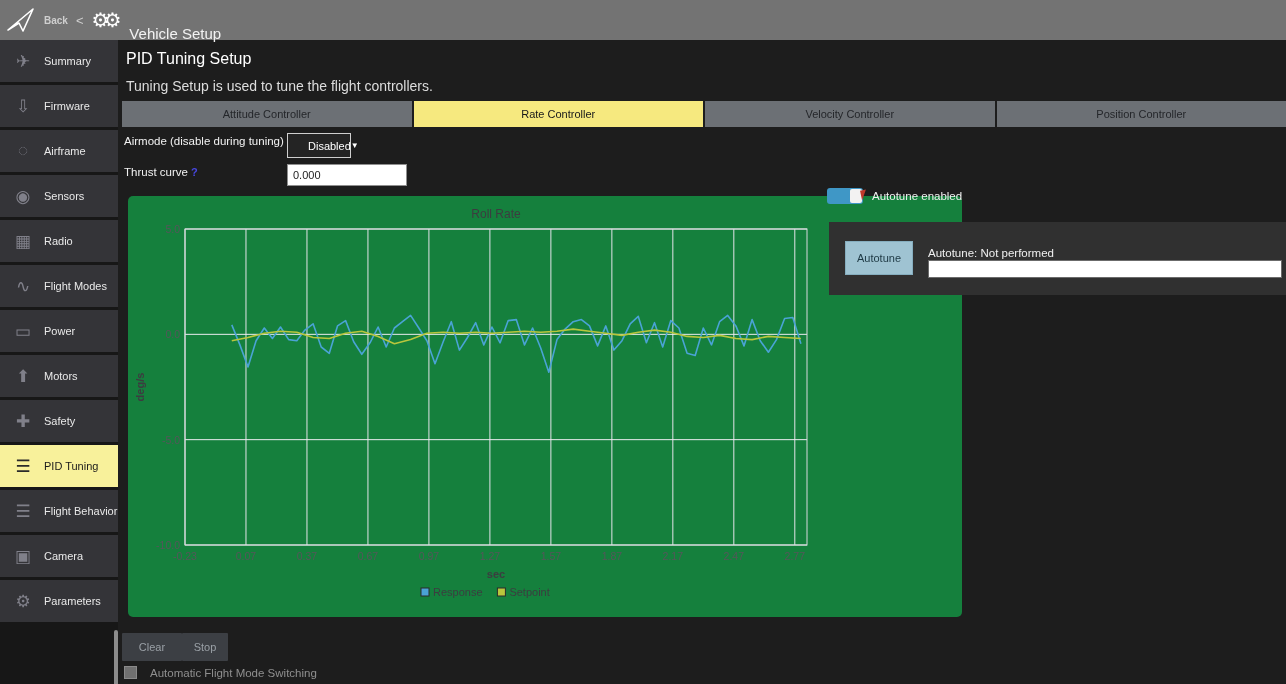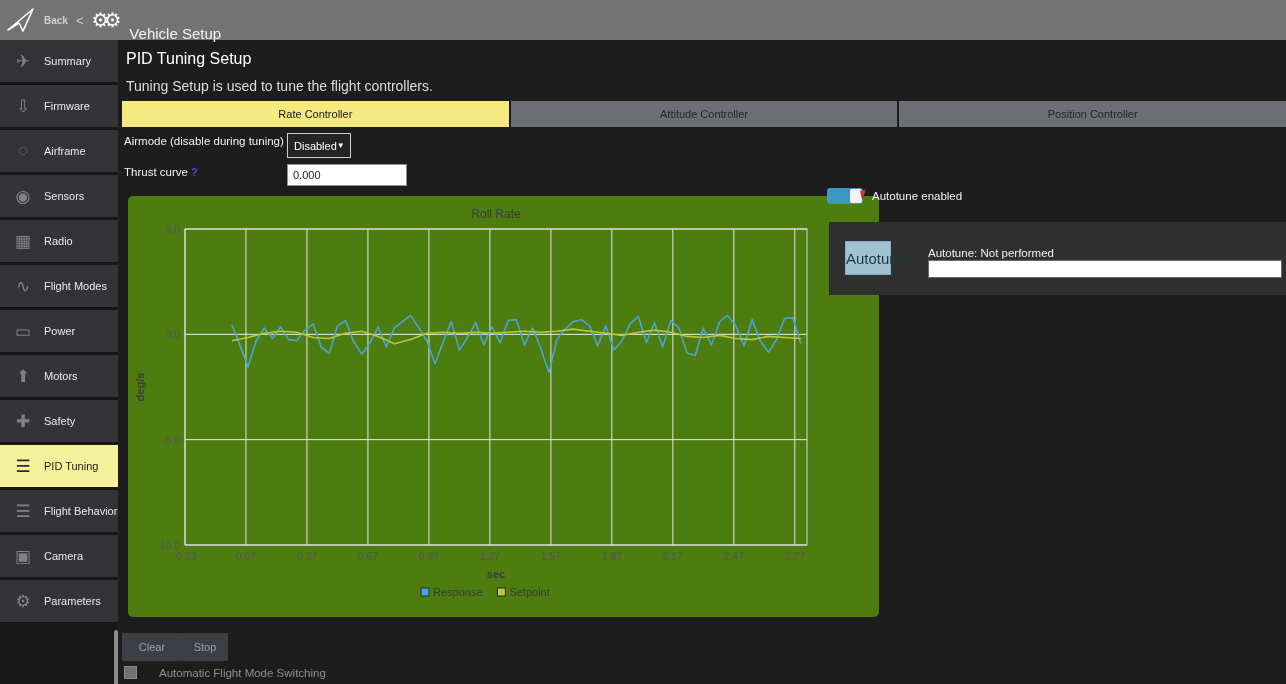--- a/index.html
+++ b/index.html
@@ -35,50 +35,50 @@
   .tab { flex:1; background:#6c7075; color:#24262a; font-size:11px;
     display:flex; align-items:center; justify-content:center; cursor:pointer; }
   .tab.active { background:#f6e97f; color:#17181a; }
 
   .ctl-label { color:#f2f2f2; font-size:11.5px; }
   .help { color:#4747e0; font-size:11px; font-weight:bold; margin-left:3px; }
   .row-airmode { position:absolute; left:6px; top:95px; display:flex; align-items:flex-end; }
   .row-thrust  { position:absolute; left:6px; top:126px; display:flex; align-items:center; }
   .dropdown { position:absolute; left:169px; top:93px; width:64px; height:25px; background:#242424;
     border:1px solid #cfcfcf; color:#fff; font-size:11px; display:flex; align-items:center;
-    justify-content:space-between; padding:0 6px; cursor:pointer; }
+    justify-content:space-between; padding:0 20px; cursor:pointer; }
   .dropdown .caret { font-size:8px; color:#fff; }
   .txt-input { position:absolute; left:169px; top:124px; width:120px; height:22px; background:#ffffff;
     border:1px solid #8f8f8f; color:#222; font-size:11px; padding:0 5px; font-family:"Liberation Sans", sans-serif; }
 
   
-  .chart-card { position:absolute; left:10px; top:156px; width:751px; height:421px;
-    background:#4d7c0f; border-radius:5px; }
+  .chart-card { position:absolute; left:10px; top:156px; width:834px; height:421px;
+    background:#15803d; border-radius:5px; }
 
   
   .toggle-row { position:absolute; left:709px; top:148px; display:flex; align-items:center; gap:9px; }
   .toggle { position:relative; width:36px; height:16px; border-radius:3px; background:#3f97c6; cursor:pointer; }
   .toggle .knob { position:absolute; right:1px; top:1px; width:12px; height:14px; background:#f2f2f2; border-radius:2px; }
   .toggle .cursor { position:absolute; right:-4px; top:2px; width:0; height:0;
     border-left:6px solid #c0392b; border-bottom:10px solid transparent; transform:rotate(-12deg); }
   .toggle-label { color:#f0f0f0; font-size:11.5px; }
 
   .auto-panel { position:absolute; left:711px; top:182px; width:457px; height:73px; background:#303030; }
-  .auto-btn { position:absolute; left:16px; top:19px; width:46px; height:34px; background:#9fc3d2;
-    border:1px solid #86aebf; color:#1d3843; font-size:15px; cursor:pointer; }
+  .auto-btn { position:absolute; left:16px; top:19px; width:68px; height:34px; background:#9fc3d2;
+    border:1px solid #86aebf; color:#1d3843; font-size:11px; cursor:pointer; }
   .auto-status { position:absolute; left:99px; top:13px; color:#f0f0f0; font-size:11.5px;margin-top:12px; }
   .auto-progress { position:absolute; left:99px; top:38px; width:354px; height:18px; background:#ffffff;
     border:1px solid #6b6b6b; }
 
   
   .footer-btn { position:absolute; top:593px; height:28px; background:#3c3f44; border:none; color:#9aa0a6;
     font-size:11px; cursor:pointer; border-radius:1px; }
   .btn-clear { left:4px; width:60px; }
   .btn-stop { left:64px; width:46px; }
-  .chk-row { position:absolute; left:6px; top:626px; display:flex; align-items:center; gap:22px;text-align:center; }
+  .chk-row { position:absolute; left:6px; top:626px; display:flex; align-items:center; gap:13px;text-align:center; }
   .chk-box { width:13px; height:13px; background:#707070; border:1px solid #8a8a8a; cursor:pointer; }
   .chk-label { color:#8f8f8f; font-size:11.5px; }
 </style>
 </head>
 <body>
 
 <div class="topbar">
   <span class="logo">
     <svg width="30" height="28" viewBox="0 0 30 28">
       <path d="M2 24 L27 3 L17 25 L13 17 Z M2 24 L13 17" fill="none" stroke="#ffffff" stroke-width="1.6" stroke-linejoin="round"></path>
@@ -144,22 +144,23 @@
     <span class="lbl">Parameters</span>
     </div>
   <div class="side-scroll"></div>
 </div>
 
 <div class="main">
   <div class="page-title">PID Tuning Setup</div>
   <div class="page-sub">Tuning Setup is used to tune the flight controllers.</div>
 
   <div class="tabbar">
+    <div class="tab">Attitude Controller</div>
     <div class="tab active">Rate Controller</div>
-    <div class="tab">Attitude Controller</div>
+    <div class="tab">Velocity Controller</div>
     <div class="tab">Position Controller</div>
   </div>
 
   <div class="row-airmode">
     <span class="ctl-label">Airmode (disable during tuning)</span>
     <span class="help">?</span>
   </div>
   <div class="dropdown">
     <span>Disabled</span>
     <span class="caret">▼</span>

